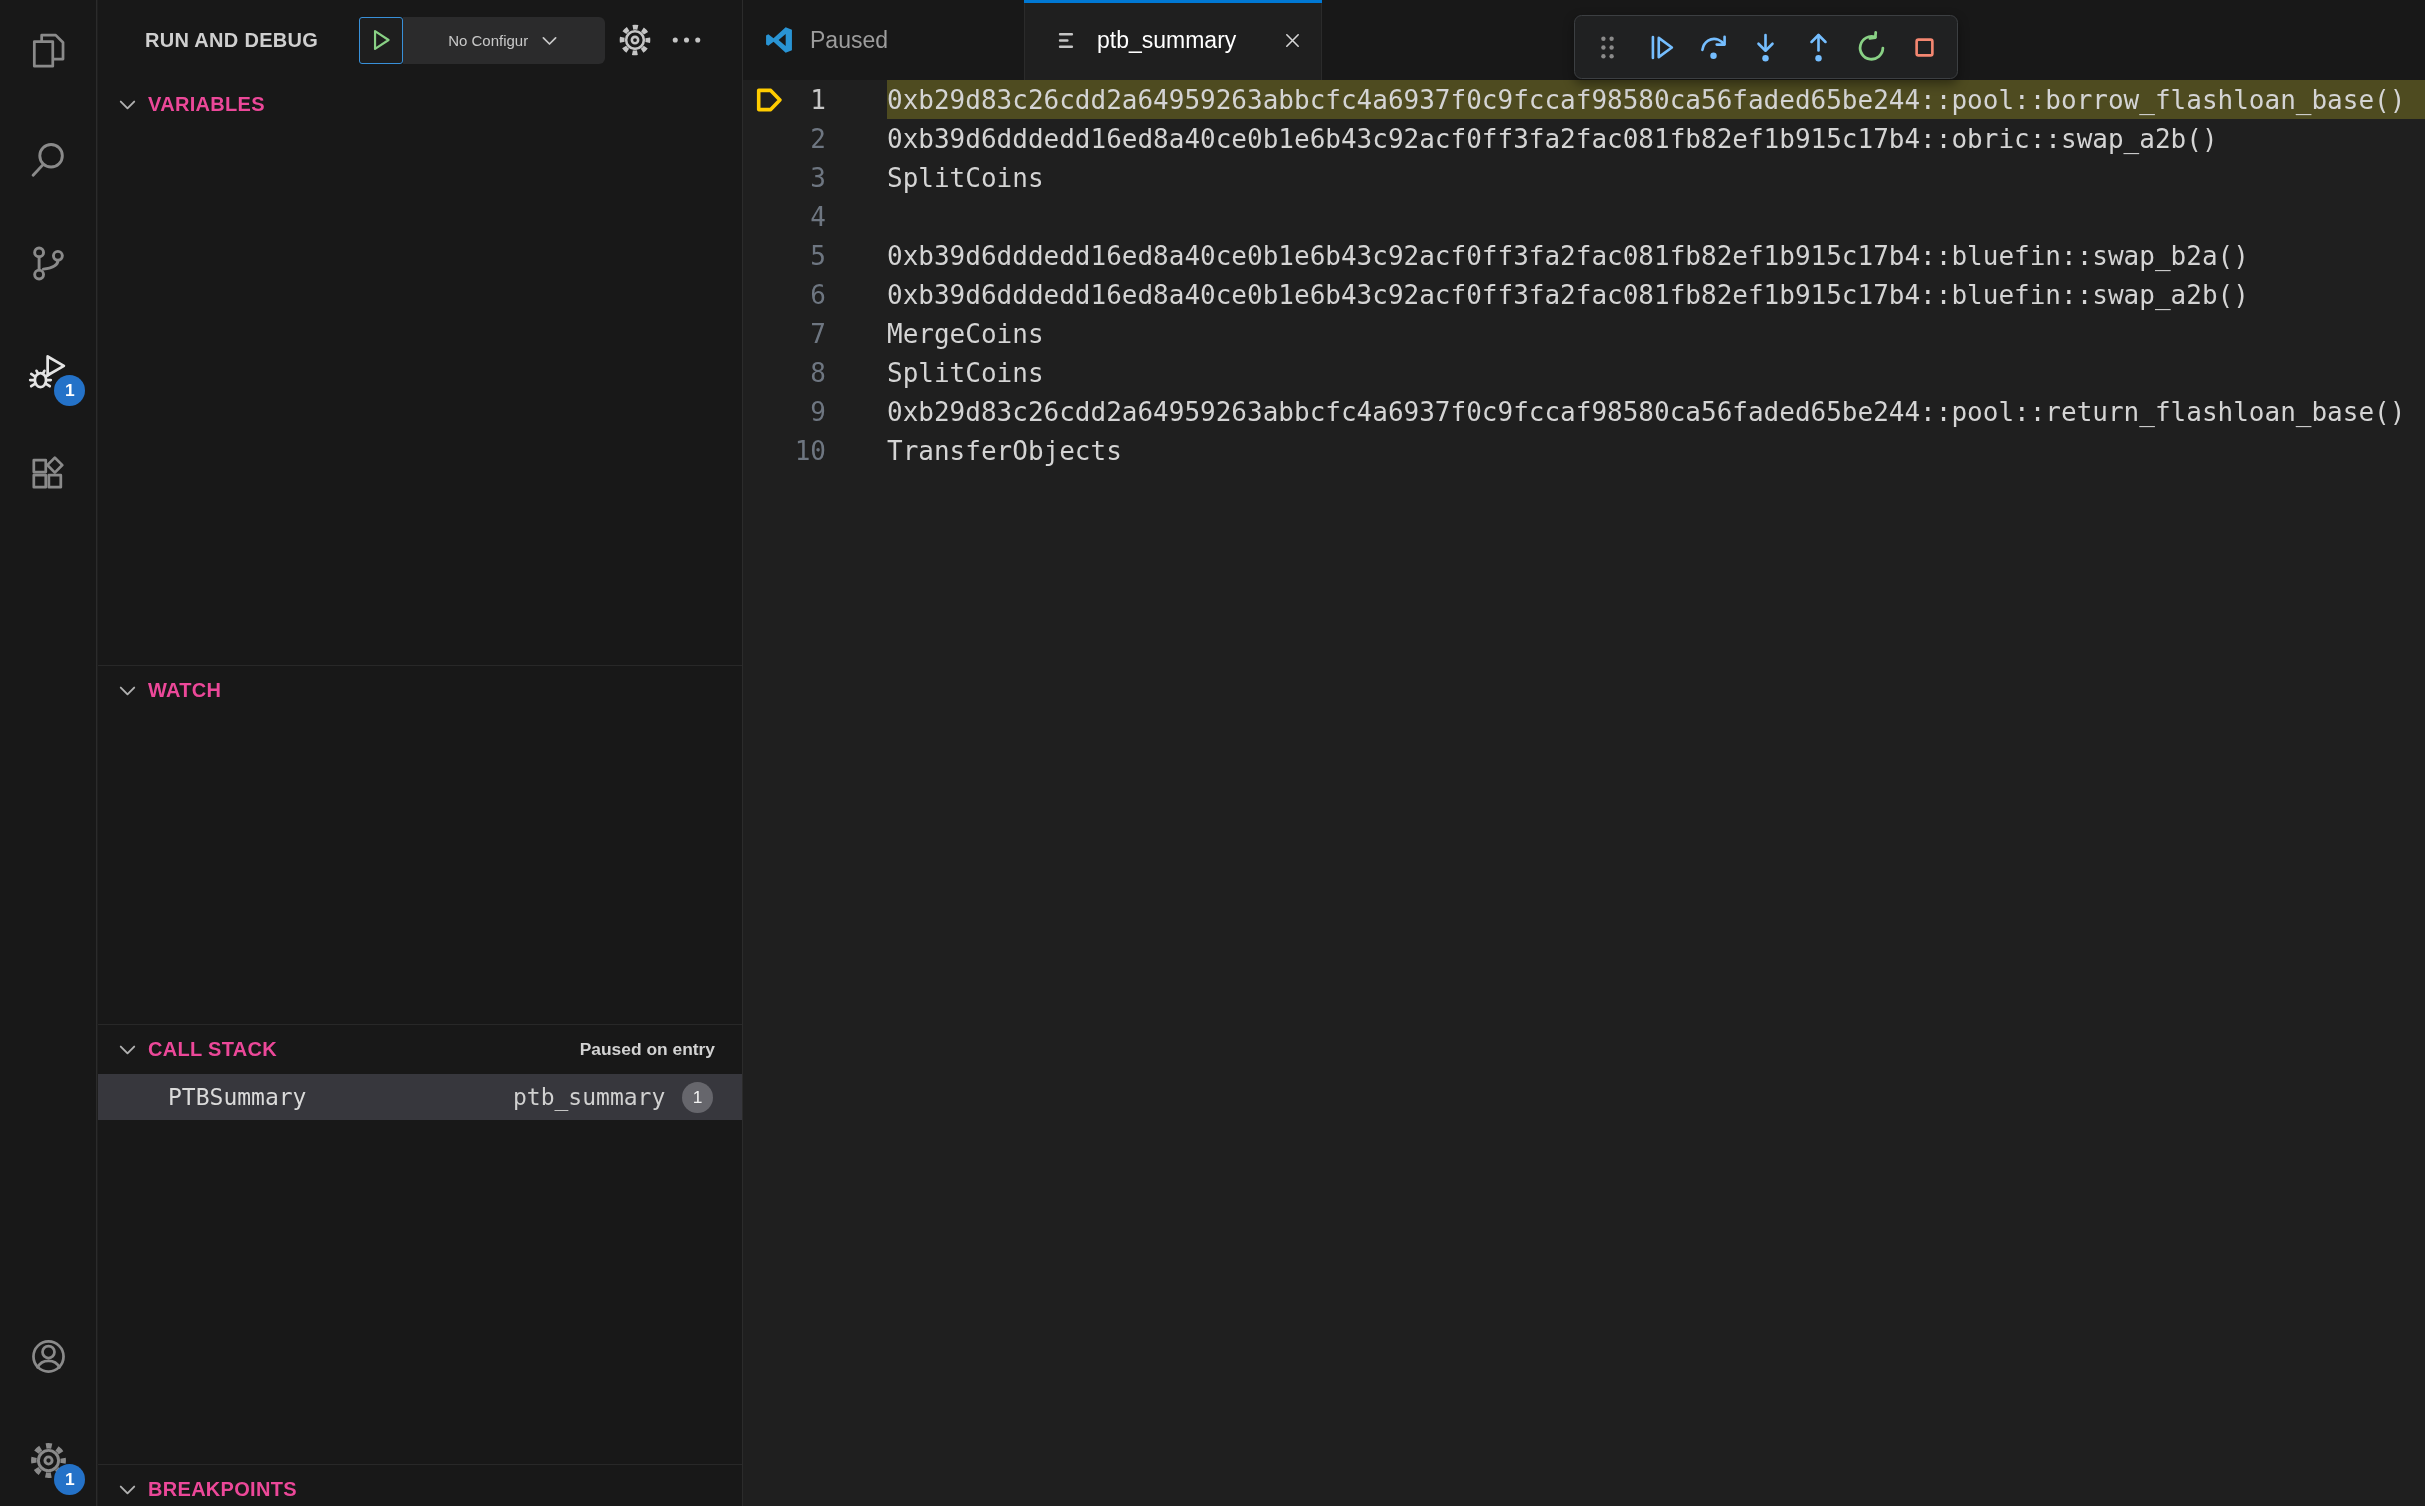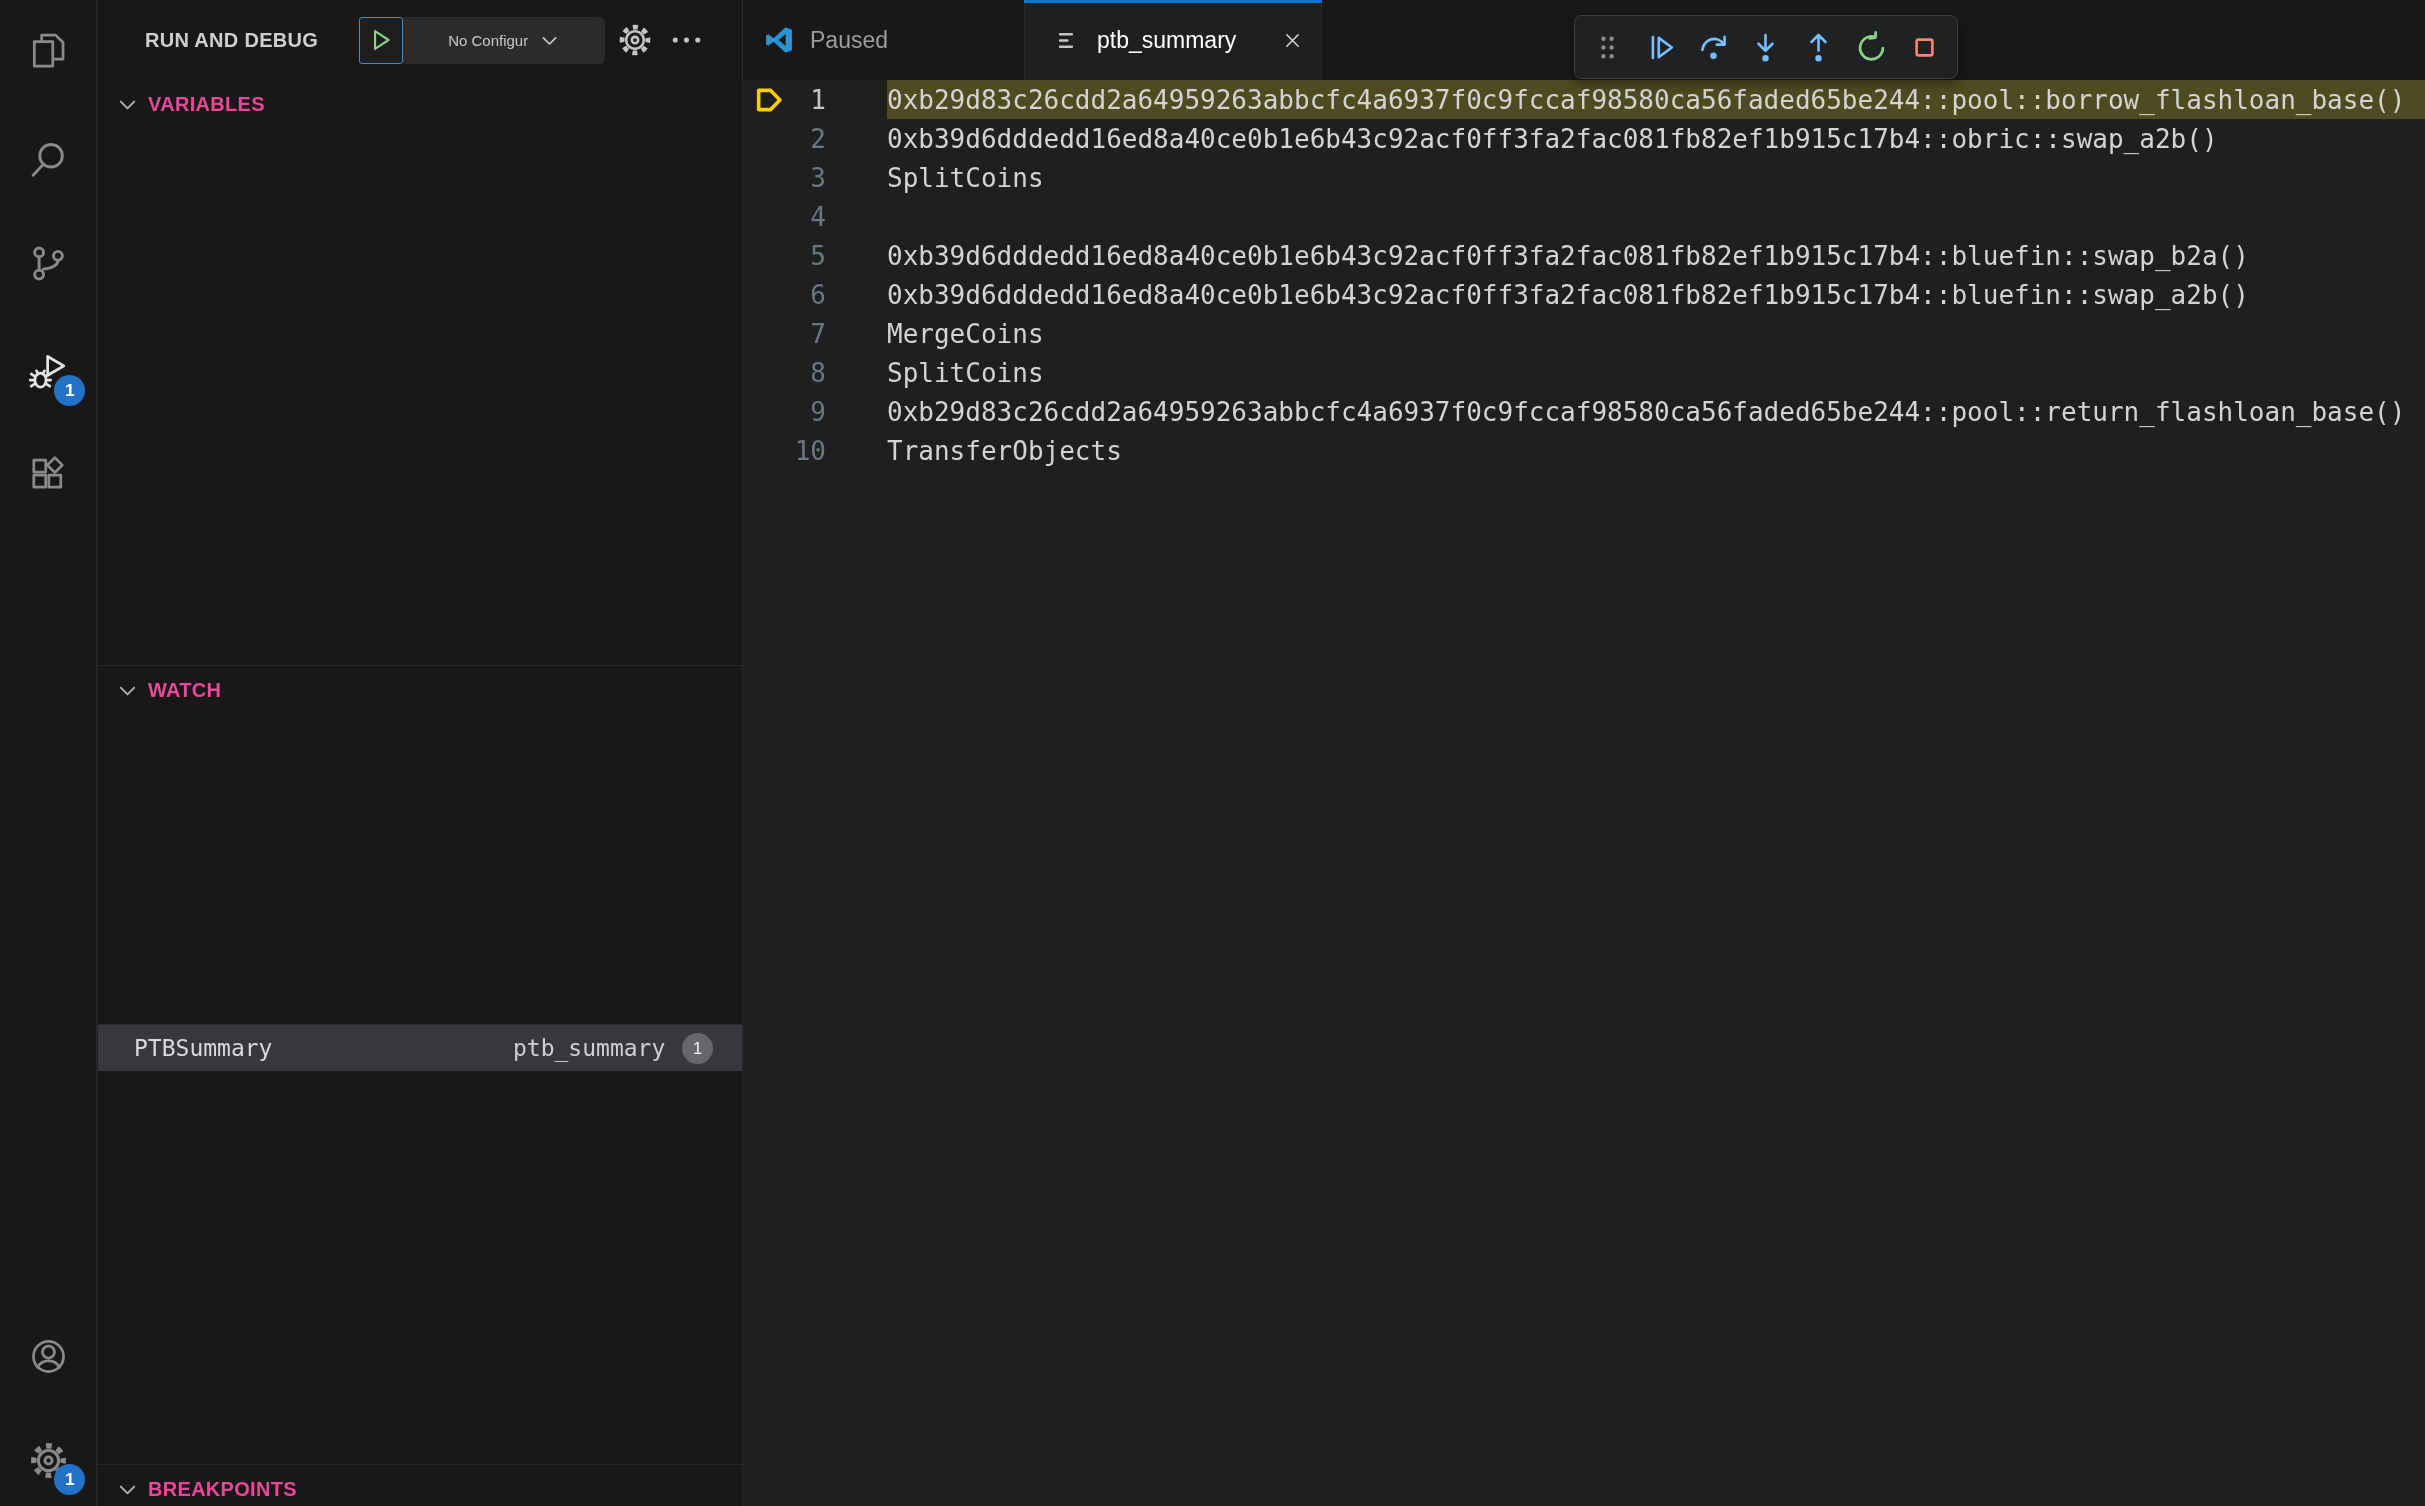--- a/index.html
+++ b/index.html
@@ -32,21 +32,21 @@
 
   .section{position:absolute;left:0;right:0;box-sizing:border-box;}
   .sec-variables{top:80px;height:559px;}
   .sec-watch{top:625px;height:385px;border-top:0.8px solid #282828;margin-top:40px;}
   .sec-callstack{top:1024px;height:440px;border-top:0.8px solid #282828;}
   .sec-breakpoints{top:1464px;bottom:0;border-top:0.8px solid #282828;}
   .sec-header{height:49px;display:flex;align-items:center;padding:0 27px 0 18px;cursor:pointer;}
   .sec-header .chev{width:23px;height:23px;color:#b0b0b0;flex:none;}
   .sec-label{margin-left:9px;font-size:20px;font-weight:700;color:#ec4899;letter-spacing:0.3px;white-space:nowrap;}
   .sec-status{margin-left:auto;font-size:17.4px;font-weight:700;color:#d2d2d2;white-space:nowrap;}
-  .stack-row{height:46px;background:#37373d;display:flex;align-items:center;padding:0 29px 0 36px;
+  .stack-row{height:46px;background:#37373d;display:flex;align-items:center;padding:0 29px 0 70px;
              font-family:"DejaVu Sans Mono",monospace;font-size:23px;color:#dadada;cursor:pointer;}
   .stack-src{margin-left:auto;color:#d0d0d0;}
   .stack-badge{margin-left:16.7px;width:31px;height:31px;border-radius:50%;background:#66666c;color:#f2f2f2;
                font-family:"Liberation Sans",sans-serif;font-size:17.4px;display:flex;align-items:center;justify-content:center;flex:none;}
 
   
   .editor{position:absolute;left:743px;top:0;right:0;height:100%;background:#1f1f1f;}
   .tabbar{position:absolute;top:0;left:0;right:0;height:80px;background:#181818;display:flex;}
   .tab{height:80px;display:flex;align-items:center;box-sizing:border-box;position:relative;font-size:23px;cursor:pointer;}
   .tab-welcome{width:282px;background:#181818;border-right:0.8px solid #2b2b2b;padding-left:20px;gap:15px;color:#9d9d9d;}
@@ -205,20 +205,29 @@
         <span class="chev">
           <svg viewBox="0 0 24 24" fill="none" stroke="currentColor" stroke-width="2" stroke-linecap="round" stroke-linejoin="round">
               <path d="M5 9 L12 16 L19 9"></path>
             </svg>
         </span>
         <span class="sec-label">WATCH</span>
       </div>
     </div>
 
     <div class="section sec-callstack">
+      <div class="sec-header">
+        <span class="chev">
+          <svg viewBox="0 0 24 24" fill="none" stroke="currentColor" stroke-width="2" stroke-linecap="round" stroke-linejoin="round">
+              <path d="M5 9 L12 16 L19 9"></path>
+            </svg>
+        </span>
+        <span class="sec-label">CALL STACK</span>
+        <span class="sec-status">Paused on entry</span>
+      </div>
       <div class="stack-row">
         <span>PTBSummary</span>
         <span class="stack-src">ptb_summary</span>
         <span class="stack-badge">1</span>
       </div>
     </div>
 
     <div class="section sec-breakpoints">
       <div class="sec-header">
         <span class="chev">

